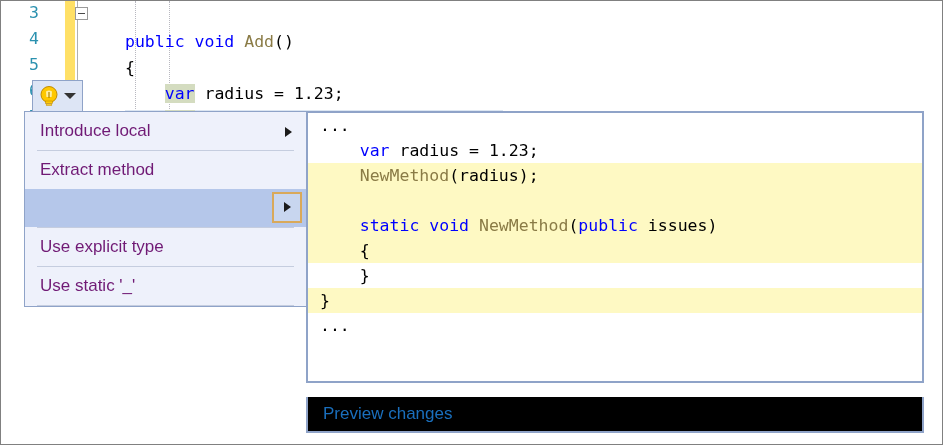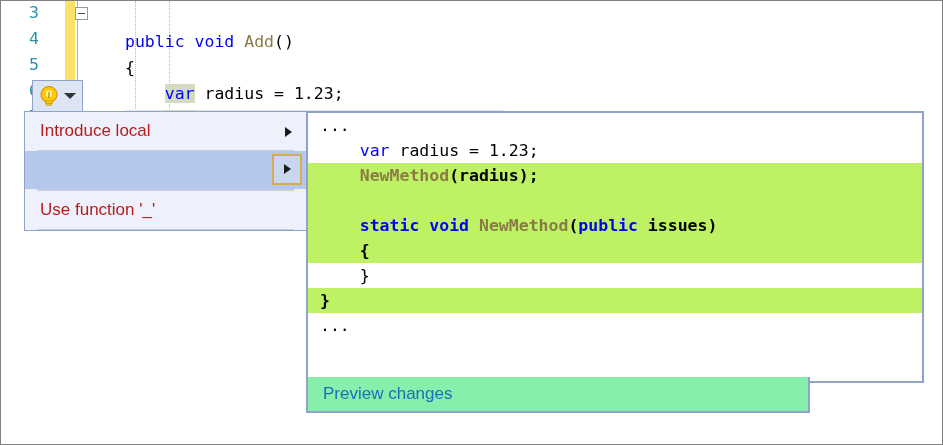--- a/index.html
+++ b/index.html
@@ -136,21 +136,21 @@
     border: 1px solid #8fa3c8;
     box-sizing: border-box;
     z-index: 8;
   }
   .menu-item {
     position: relative;
     height: 38px;
     line-height: 38px;
     padding-left: 15px;
     font-size: 17px;
-    color: #b91c1c;
+    color: #701a75;
     font-family: "Liberation Sans", sans-serif;
     white-space: nowrap;
     box-sizing: border-box;
   }
   .menu-item.selected {
     background: #b5c7ea;
   }
   .menu-sep {
     height: 1px;
     margin: 0 12px;
@@ -202,28 +202,28 @@
   }
   .pv-line {
     height: 25px;
     line-height: 25px;
     font-family: "DejaVu Sans Mono", monospace;
     font-size: 16.5px;
     white-space: pre;
     padding-left: 12px;
     box-sizing: border-box;
   }
-  .pv-line.green { background: #bef264; font-weight: bold; }
+  .pv-line.green { background: #fef9c3; }
   .preview-footer {
     position: absolute;
     left: 305px;
-    top: 376px;
-    width: 504px;
+    top: 396px;
+    width: 618px;
     height: 36px;
-    background: #86efac;
+    background: #000000;
     border: 2px solid #8fa3c8;
     border-top: none;
     box-sizing: border-box;
     z-index: 7;
   }
   .preview-link {
     position: absolute;
     left: 15px;
     top: 7px;
     font-size: 17px;
@@ -274,26 +274,28 @@
       <rect x="7.2" y="18" width="5.6" height="1.6" fill="#ffd94a" stroke="#c08a00" stroke-width="0.5"></rect>
       <path d="M7 5.5 Q10 3.5 13 5.5 L12.6 11 L7.4 11 Z" fill="#fff6c0" opacity="0.85"></path>
       <rect x="9.4" y="6" width="1.2" height="6" fill="#b08400"></rect>
     </svg>
     <div class="bulb-caret"></div>
   </div>
 
   <div class="menu" id="menu-root">
       <div class="menu-item"><span>Introduce local</span><div class="submenu-arrow"></div></div>
       <div class="menu-sep"></div>
+      <div class="menu-item"><span>Extract method</span></div>
       <div class="menu-item selected"><div class="submenu-btn">
           <div class="submenu-arrow"></div>
         </div></div>
       <div class="menu-sep"></div>
+      <div class="menu-item"><span>Use explicit type</span></div>
       <div class="menu-sep"></div>
-      <div class="menu-item"><span>Use function '_'</span></div>
+      <div class="menu-item"><span>Use static '_'</span></div>
       <div class="menu-sep"></div>
     </div>
 
   <div class="preview" id="preview-root">
       <div class="pv-line"><span class="plain">...</span></div>
       <div class="pv-line"><span class="plain">    </span><span class="kw">var</span><span class="plain"> radius = 1.23;</span></div>
       <div class="pv-line green"><span class="plain">    </span><span class="meth">NewMethod</span><span class="plain">(</span><span class="plain">radius</span><span class="plain">);</span></div>
       <div class="pv-line green"><span class="plain"></span>&nbsp;</div>
       <div class="pv-line green"><span class="plain">    </span><span class="kw">static</span><span class="plain"> </span><span class="kw">void</span><span class="plain"> </span><span class="meth">NewMethod</span><span class="plain">(</span><span class="kw">public</span><span class="plain"> issues)</span></div>
       <div class="pv-line green"><span class="plain">    {</span></div>

